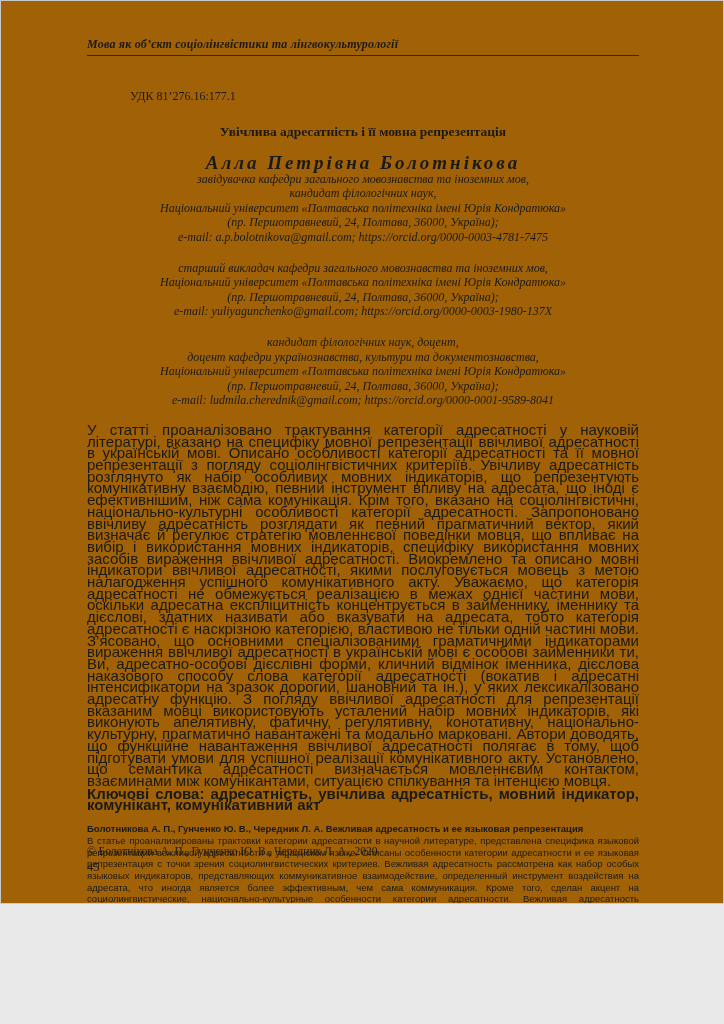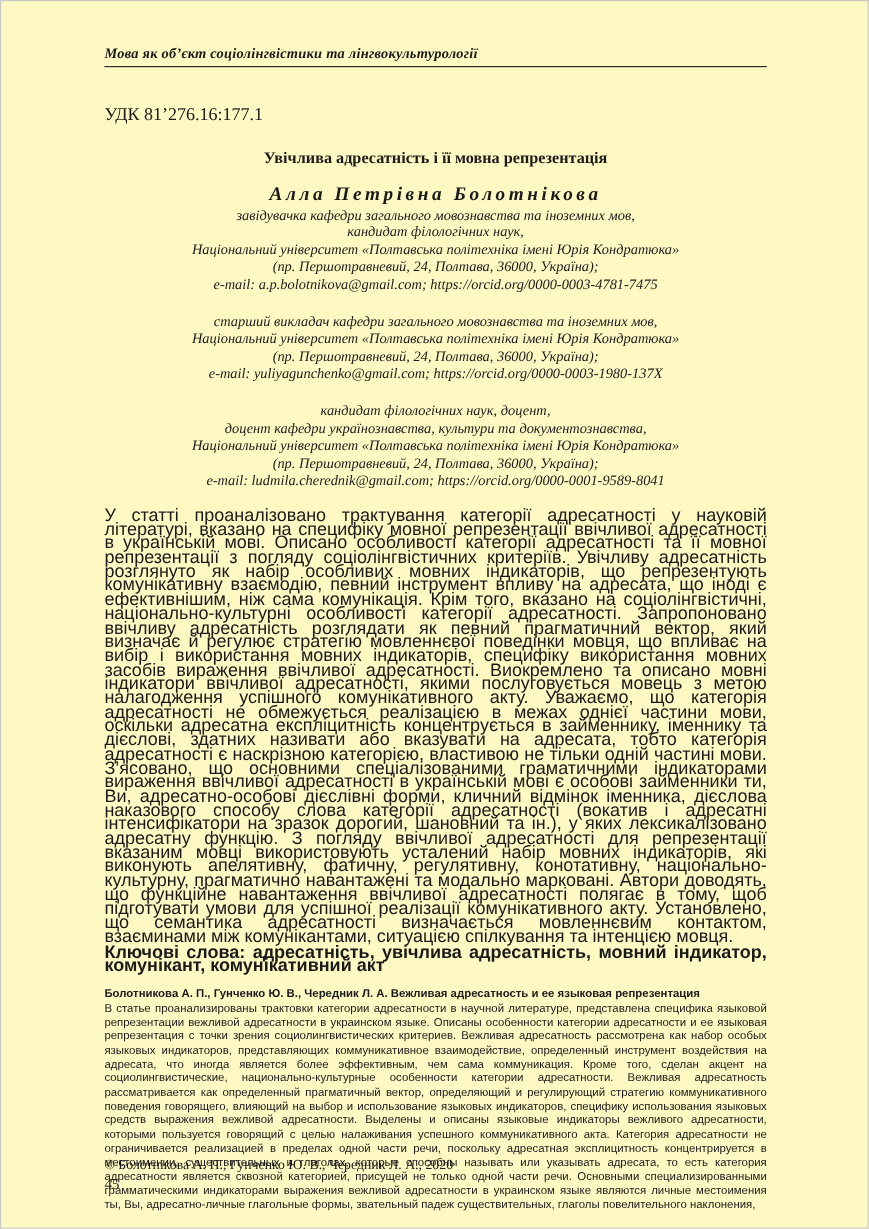--- a/index.html
+++ b/index.html
@@ -1,60 +1,61 @@
 <!DOCTYPE html>
 <html lang="uk"><head>
 <meta charset="utf-8">
 <style>
   html,body{margin:0;padding:0;background:#e9e9e9;}
   .page{
     position:relative;
-    width:724px;height:1024px;
+    width:724px;height:904px;
     margin:0 auto;
-    background:#fef9c3;
+    background:#a16207;
     border:1px solid #c9c9c9;
     box-sizing:border-box;
     font-family:"Liberation Serif", serif;
     color:#1a1a1a;
     overflow:hidden;
   }
   .content{
     position:absolute;
     left:86px; right:84px; top:36px;
   }
   .running-head{
     font-size:12px;
     font-weight:bold;
     font-style:italic;
     padding-bottom:3px;
     border-bottom:1.4px solid #2a2a2a;
     letter-spacing:.2px;
   }
   .udk-block{
     margin-top:32px;
-    font-size:15px;
+    font-size:12px;
     line-height:16px;
+    margin-left:43px;
   }
   .title{
     margin-top:20px;
     text-align:center;
     font-size:13.5px;
     font-weight:bold;
   }
   .author-block{
     margin-top:16px;
     text-align:center;
     font-style:italic;
     font-size:12px;
     line-height:14.6px;
   }
   .author-name{
     font-weight:bold;
     font-style:italic;
-    font-size:16px;
+    font-size:19px;
     letter-spacing:3px;
     margin-bottom:1px;
   }
   .abstract{
     margin-top:16px;
     font-size:15px;
     line-height:11.7px;
     text-align:justify;
     font-family:"Liberation Sans", sans-serif;
   }

